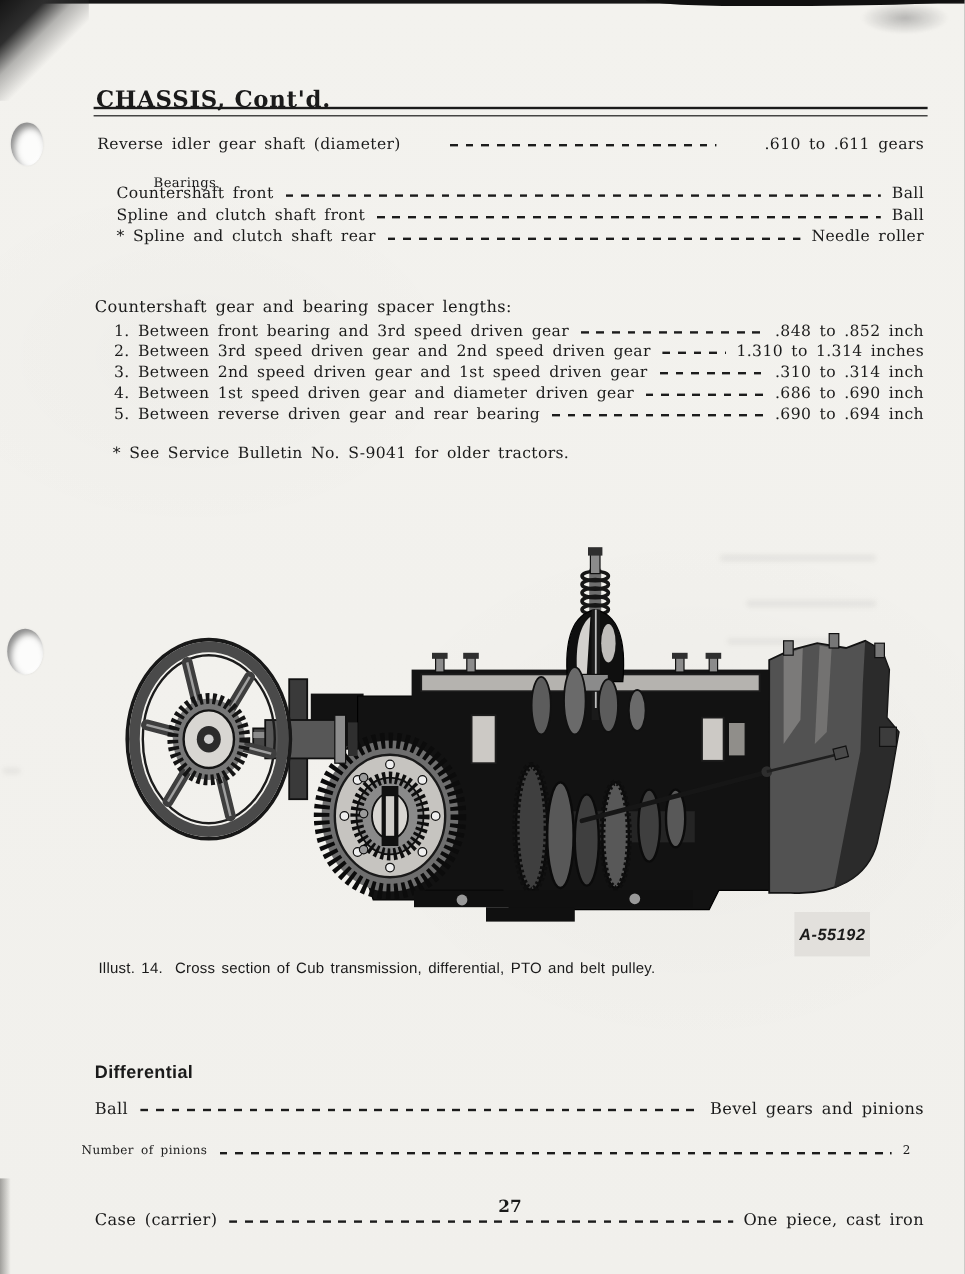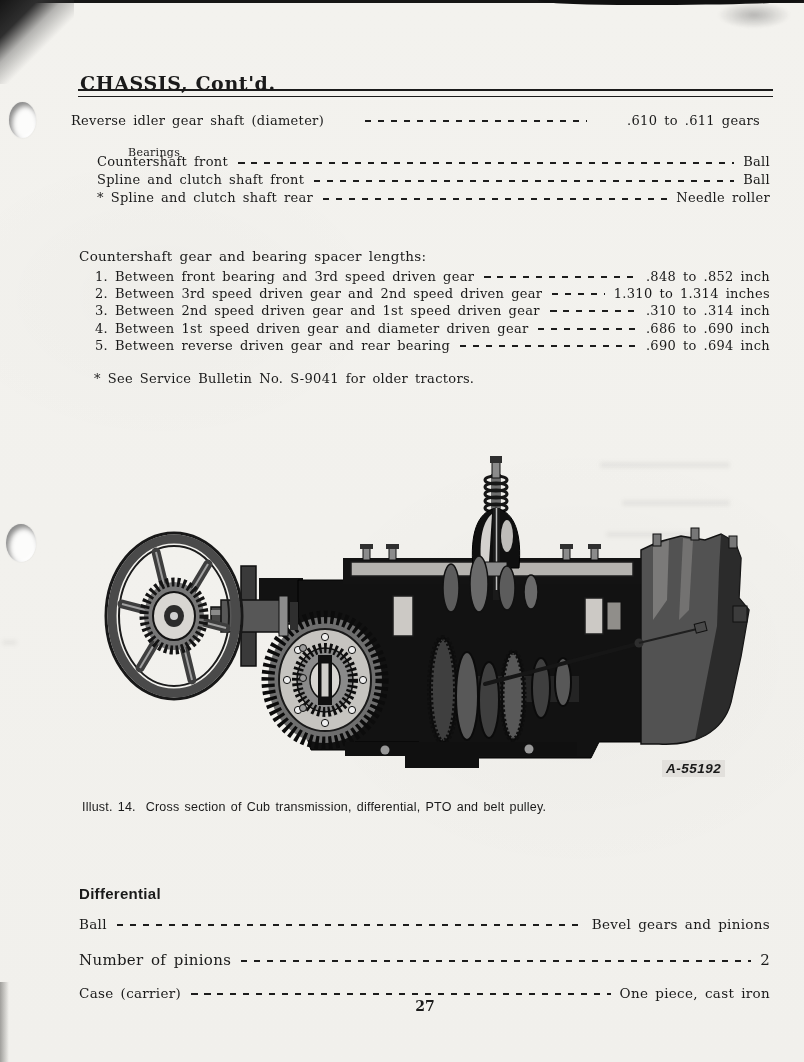--- a/index.html
+++ b/index.html
@@ -43,21 +43,21 @@
   <div class="hole" style="left:6px;top:524px;width:30px;height:38px;"></div>
   <div class="ghost" style="left:600px;top:462px;width:130px;height:6px;"></div>
   <div class="ghost" style="left:622px;top:500px;width:108px;height:6px;"></div>
   <div class="ghost" style="left:606px;top:532px;width:88px;height:5px;"></div>
   <div class="ghost" style="left:2px;top:640px;width:15px;height:5px;"></div>
 
   <div class="abs" style="left:80px;top:72px;font-size:19px;font-weight:bold;letter-spacing:0.6px;">CHASSIS, Cont'd.</div>
   <div class="rule" style="top:89px;height:2.2px;"></div>
   <div class="rule" style="top:95.5px;height:1.8px;"></div>
 
-  <div class="row body13 abs" style="left:71px;top:112px;width:689px;gap:31px;">
+  <div class="row body13 abs" style="left:81px;top:112px;width:689px;gap:31px;">
     <span class="lbl">Reverse idler gear shaft (diameter)</span>
     <span class="leader"></span>
     <span class="val">.610 to .611 gears</span>
   </div>
 
   <div class="abs body13" style="left:80px;top:144px;font-size:11px;margin-left:48px;">Bearings</div>
   <div class="abs" style="left:97px;top:153px;width:673px;">
     <div class="row body13 listrow">
       <span class="lbl">Countershaft front</span>
       <span class="leader"></span>
@@ -230,39 +230,39 @@
           <line x1="97" y1="144" x2="115" y2="114"></line>
       </g>
       <ellipse cx="81" cy="166" rx="30" ry="34" fill="#777"></ellipse>
       <ellipse cx="81" cy="166" rx="30" ry="34" fill="none" stroke="#141414" stroke-width="9" stroke-dasharray="3 2.7"></ellipse>
       <ellipse cx="81" cy="166" rx="21" ry="24" fill="#d8d6d2" stroke="#141414" stroke-width="2"></ellipse>
       <ellipse cx="81" cy="166" rx="10" ry="11" fill="#2b2b2b"></ellipse>
       <circle cx="81" cy="166" r="4" fill="#cfcfcf"></circle>
     </svg>
   </div>
 
-  <div class="abs sans" style="left:662px;top:760px;font-size:13.5px;font-weight:bold;font-style:italic;letter-spacing:0.5px;background:#e2e0dc;padding:1px 4px;">A-55192</div>
+  <div class="abs sans" style="left:662px;top:760px;font-size:13.5px;font-weight:bold;font-style:italic;letter-spacing:0.5px;background:#e2e0dc;padding:11px 4px;">A-55192</div>
 
   <div class="abs sans" style="left:82px;top:800px;font-size:12.5px;font-weight:normal;letter-spacing:0.2px;word-spacing:1.5px;">
     <span style="margin-right:10px;">Illust. 14.</span><span>Cross section of Cub transmission, differential, PTO and belt pulley.</span>
   </div>
 
   <div class="abs sans" style="left:79px;top:885px;font-size:15px;font-weight:bold;letter-spacing:0.3px;">Differential</div>
 
   <div class="row abs" style="left:79px;top:915px;width:691px;font-size:13.5px;line-height:18px;letter-spacing:0.3px;word-spacing:2.5px;">
     <span class="lbl">Ball</span>
     <span class="leader"></span>
     <span class="val">Bevel gears and pinions</span>
   </div>
-  <div class="row abs" style="left:79px;top:951px;width:691px;font-size:15px;line-height:18px;letter-spacing:0.3px;word-spacing:2.5px;">
+  <div class="row abs" style="left:68px;top:951px;width:691px;font-size:10px;line-height:18px;letter-spacing:0.3px;word-spacing:2.5px;">
     <span class="lbl">Number of pinions</span>
     <span class="leader"></span>
     <span class="val">2</span>
   </div>
-  <div class="row abs" style="left:79px;top:984px;width:691px;font-size:13.5px;line-height:18px;letter-spacing:0.3px;word-spacing:2.5px;">
+  <div class="row abs" style="left:79px;top:1008px;width:691px;font-size:13.5px;line-height:18px;letter-spacing:0.3px;word-spacing:2.5px;">
     <span class="lbl">Case (carrier)</span>
     <span class="leader"></span>
     <span class="val">One piece, cast iron</span>
   </div>
 
   <div class="abs" style="left:410px;top:998px;width:30px;text-align:center;font-size:14px;font-weight:bold;line-height:16px;">27</div>
 
 </div>
 
 </body></html>

